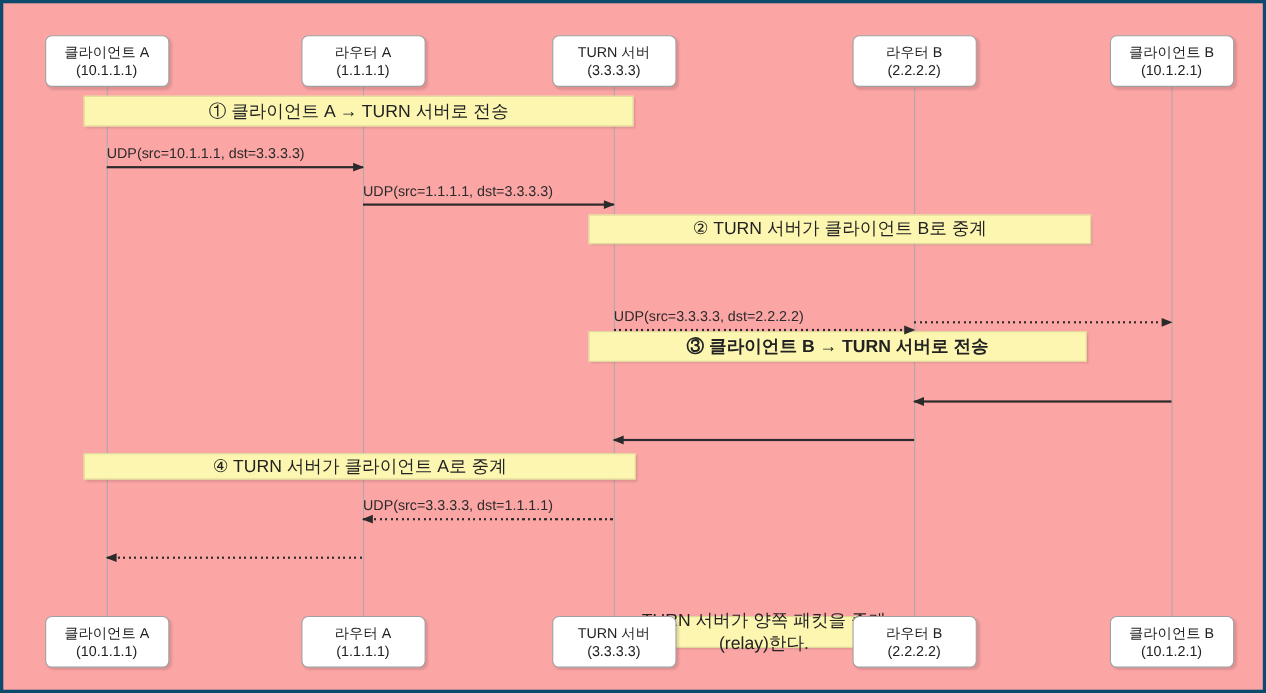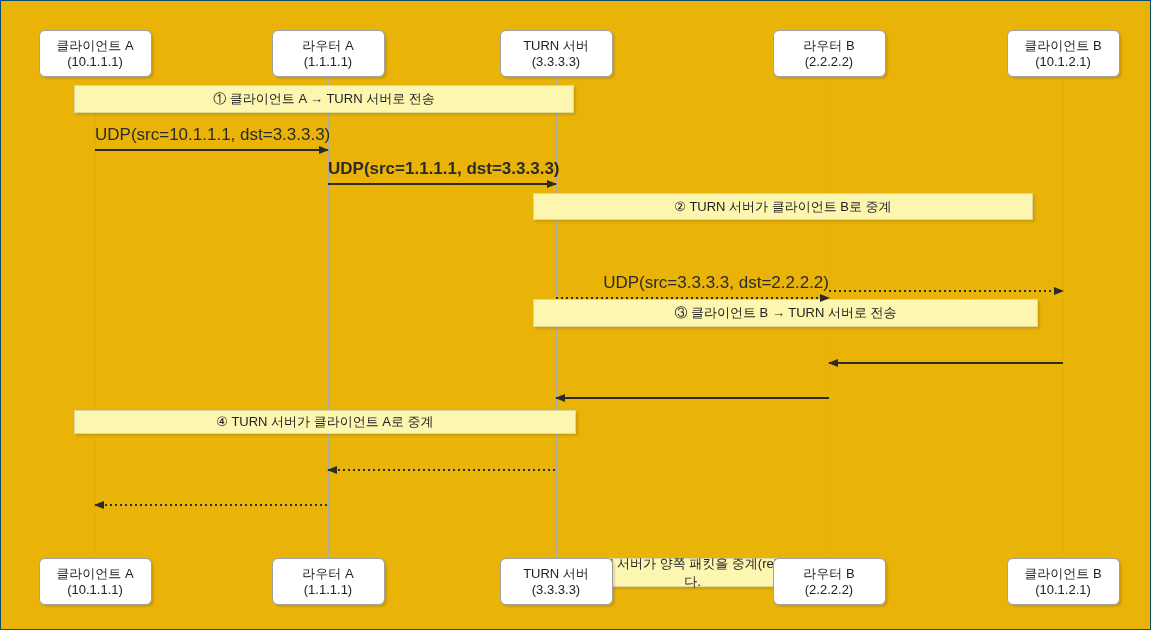--- a/index.html
+++ b/index.html
@@ -5,22 +5,22 @@
   html, body {
     margin: 0;
     padding: 0;
     background: #ffffff;
     font-family: "Liberation Sans", sans-serif;
   }
   .diagram {
     position: relative;
     width: 1151px;
     height: 630px;
-    background: #eab308;
-    border: 1px solid #0c4a6e;
+    background: #fca5a5;
+    border: 3px solid #0c4a6e;
     box-sizing: border-box;
     overflow: hidden;
   }
   .lifeline {
     position: absolute;
     width: 0;
     border-left: 1px solid #ababab;
   }
   .participant-box {
     position: absolute;
@@ -43,34 +43,34 @@
     position: absolute;
     box-sizing: border-box;
     background: #fcf6b1;
     border: 1px solid #dfd89b;
     box-shadow: 2px 2px 2px rgba(0,0,0,0.12);
     display: flex;
     align-items: center;
     justify-content: center;
     text-align: center;
     color: #222222;
-    font-size: 13px;
+    font-size: 16px;
     z-index: 2;
   }
   .message {
     position: absolute;
     height: 22px;
     z-index: 2;
   }
   .message .msg-label {
     position: absolute;
     left: 0; right: 0;
     bottom: 6px;
-    text-align: right;
-    font-size: 17px;
+    text-align: left;
+    font-size: 13px;
     color: #2b2b2b;
     white-space: nowrap;
   }
   .message .msg-line {
     position: absolute;
     left: 0; right: 0;
     bottom: 0;
     height: 2px;
   }
   .message.solid .msg-line { background: #2b2b2b; }
@@ -146,40 +146,40 @@
       </div>
       <div class="participant-box" style="left: 1005.5px; top: 557px; width: 113px; height: 47px;">
         <div>클라이언트 B</div>
         <div>(10.1.2.1)</div>
       </div>
     </div>
   <div id="notes">
       <div class="note" style="left: 73px; top: 84px; width: 500px; height: 28px;">
         <div>① 클라이언트 A → TURN 서버로 전송</div>
       </div>
-      <div class="note" style="left: 532px; top: 192px; width: 500px; height: 27px;">
+      <div class="note" style="left: 532px; top: 192px; width: 457px; height: 27px;">
         <div>② TURN 서버가 클라이언트 B로 중계</div>
       </div>
-      <div class="note" style="left: 532px; top: 298px; width: 505px; height: 28px;">
+      <div class="note" style="left: 532px; top: 298px; width: 453px; height: 28px; font-weight: bold;">
         <div>③ 클라이언트 B → TURN 서버로 전송</div>
       </div>
       <div class="note" style="left: 73px; top: 409px; width: 502px; height: 24px;">
         <div>④ TURN 서버가 클라이언트 A로 중계</div>
       </div>
       <div class="note" style="left: 575px; top: 513px; width: 233px; height: 29px; margin-top: 44px;">
         <div>TURN 서버가 양쪽 패킷을 중계(relay)한다.</div>
       </div>
     </div>
   <div id="messages">
       <div class="message solid" style="left: 94px; top: 128px; width: 233px;">
         <div class="msg-label">UDP(src=10.1.1.1, dst=3.3.3.3)</div>
         <div class="msg-line"></div>
         <div class="arrowhead right"></div>
       </div>
-      <div class="message solid" style="left: 327px; top: 162px; width: 228px; font-weight: bold;">
+      <div class="message solid" style="left: 327px; top: 162px; width: 228px;">
         <div class="msg-label">UDP(src=1.1.1.1, dst=3.3.3.3)</div>
         <div class="msg-line"></div>
         <div class="arrowhead right"></div>
       </div>
       <div class="message dotted" style="left: 555px; top: 232px; width: 273px; margin-top: 44px;">
         <div class="msg-label">UDP(src=3.3.3.3, dst=2.2.2.2)</div>
         <div class="msg-line"></div>
         <div class="arrowhead right"></div>
       </div>
       <div class="message dotted" style="left: 828px; top: 269px; width: 234px;">
@@ -188,20 +188,21 @@
       </div>
       <div class="message solid" style="left: 828px; top: 341px; width: 234px;">
         <div class="msg-line"></div>
         <div class="arrowhead left"></div>
       </div>
       <div class="message solid" style="left: 555px; top: 376px; width: 273px;">
         <div class="msg-line"></div>
         <div class="arrowhead left"></div>
       </div>
       <div class="message dotted" style="left: 327px; top: 448px; width: 228px;">
+        <div class="msg-label">UDP(src=3.3.3.3, dst=1.1.1.1)</div>
         <div class="msg-line"></div>
         <div class="arrowhead left"></div>
       </div>
       <div class="message dotted" style="left: 94px; top: 483px; width: 233px;">
         <div class="msg-line"></div>
         <div class="arrowhead left"></div>
       </div>
     </div>
 </div>
 

